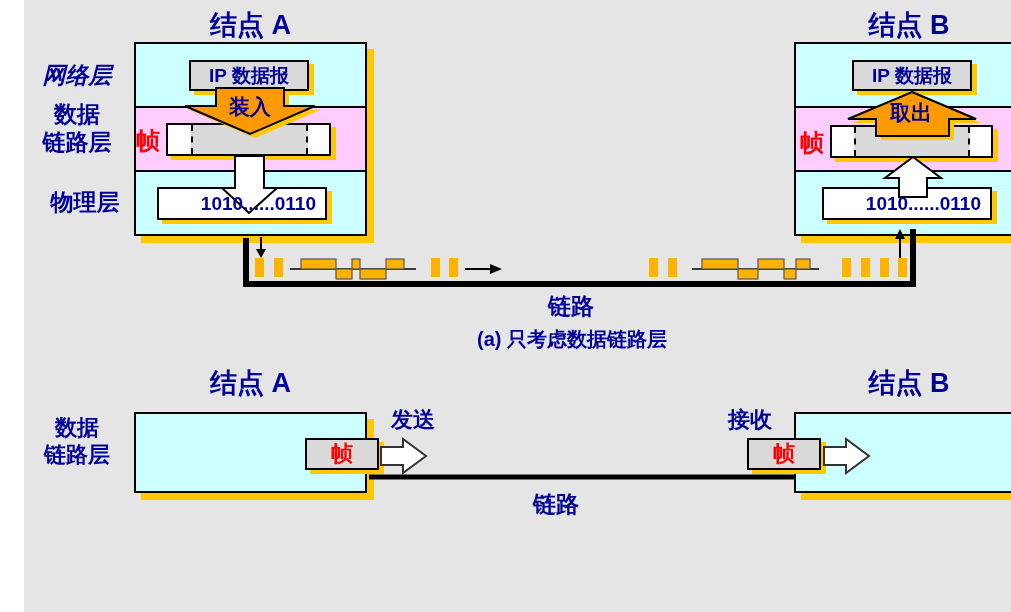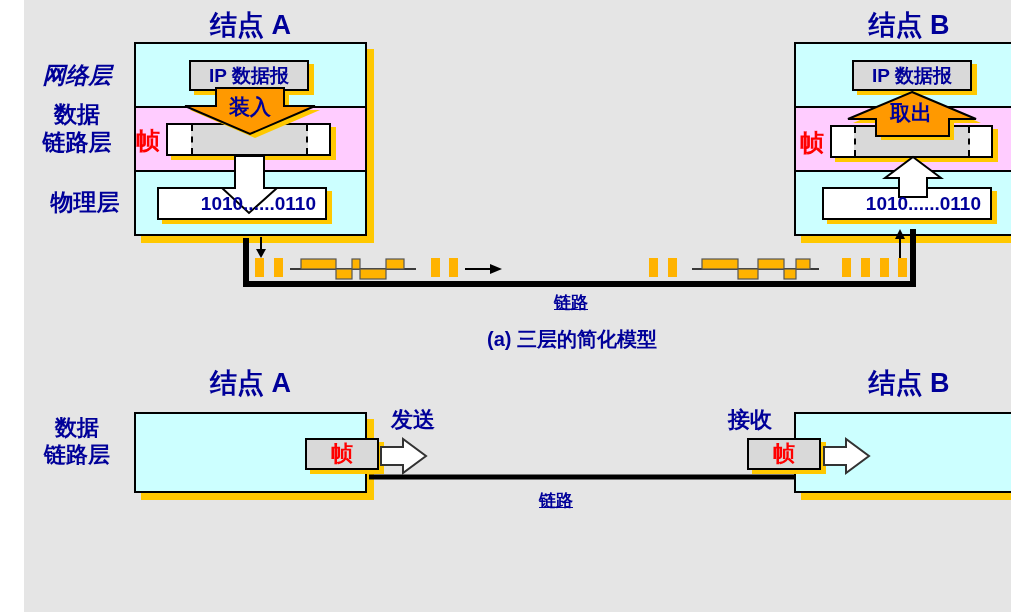--- a/index.html
+++ b/index.html
@@ -7,21 +7,21 @@
     position:relative;width:1011px;height:612px;background:#e5e5e5;
     font-family:"Liberation Sans","DejaVu Sans",sans-serif;overflow:hidden;margin-left:24px;
   }
   .t{position:absolute;font-weight:bold;color:#000099;text-align:center;white-space:nowrap;z-index:4;}
   .node-title{font-size:27px;}
   .layer-label{font-size:23px;line-height:28px;}
   .layer-label span{display:block;}
   .action-label{font-size:21px;}
   .frame-char{font-size:24px;color:#ff0000;}
   .frame-char-b{font-size:22px;color:#ff0000;}
-  .link-label{font-size:17px;text-decoration:underline;}
+  .link-label{font-size:23px;}
   .caption{font-size:20px;}
   .main-title{font-size:30px;color:#000000;}
   .sendrecv{font-size:22px;}
 
   .box{position:absolute;border:2px solid #000;box-sizing:border-box;z-index:2;}
   .node-box{z-index:1;display:flex;flex-direction:column;padding:0;}
   .gold-shadow{box-shadow:7px 7px 0 0 #FFC800;}
   .small-shadow{box-shadow:5px 4px 0 0 #FFC800;}
   .band{width:100%;}
   .band-net{height:62px;background:#CCFFFF;}
@@ -88,21 +88,21 @@
   <div class="box bits-box small-shadow" style="left:798px;top:187px;width:170px;height:33px;"></div>
   <div class="bits-text" style="left:798px;top:187px;width:170px;height:33px;">
     <span>1010...</span>
     <span>...0110</span>
   </div>
 
   <div class="t action-label" style="left:191px;top:93px;width:70px;">装入</div>
   <div class="t action-label" style="left:852px;top:99px;width:70px;">取出</div>
 
   <div class="t link-label" style="left:472px;top:291px;width:150px;">链路</div>
-  <div class="t caption" style="left:373px;top:326px;width:350px;">(a) 三层的简化模型</div>
+  <div class="t caption" style="left:373px;top:326px;width:350px;">(a) 只考虑数据链路层</div>
 
   <div class="t node-title" style="left:110px;top:365px;width:233px;">结点 A</div>
   <div class="t node-title" style="left:770px;top:365px;width:230px;">结点 B</div>
 
   <div class="t layer-label" style="left:0px;top:414px;width:106px;font-size:22px;line-height:27px;">
     <span>数据</span>
     <span>链路层</span>
   </div>
 
   <div class="box node-box cyan-fill gold-shadow" style="left:110px;top:412px;width:233px;height:81px;"></div>

